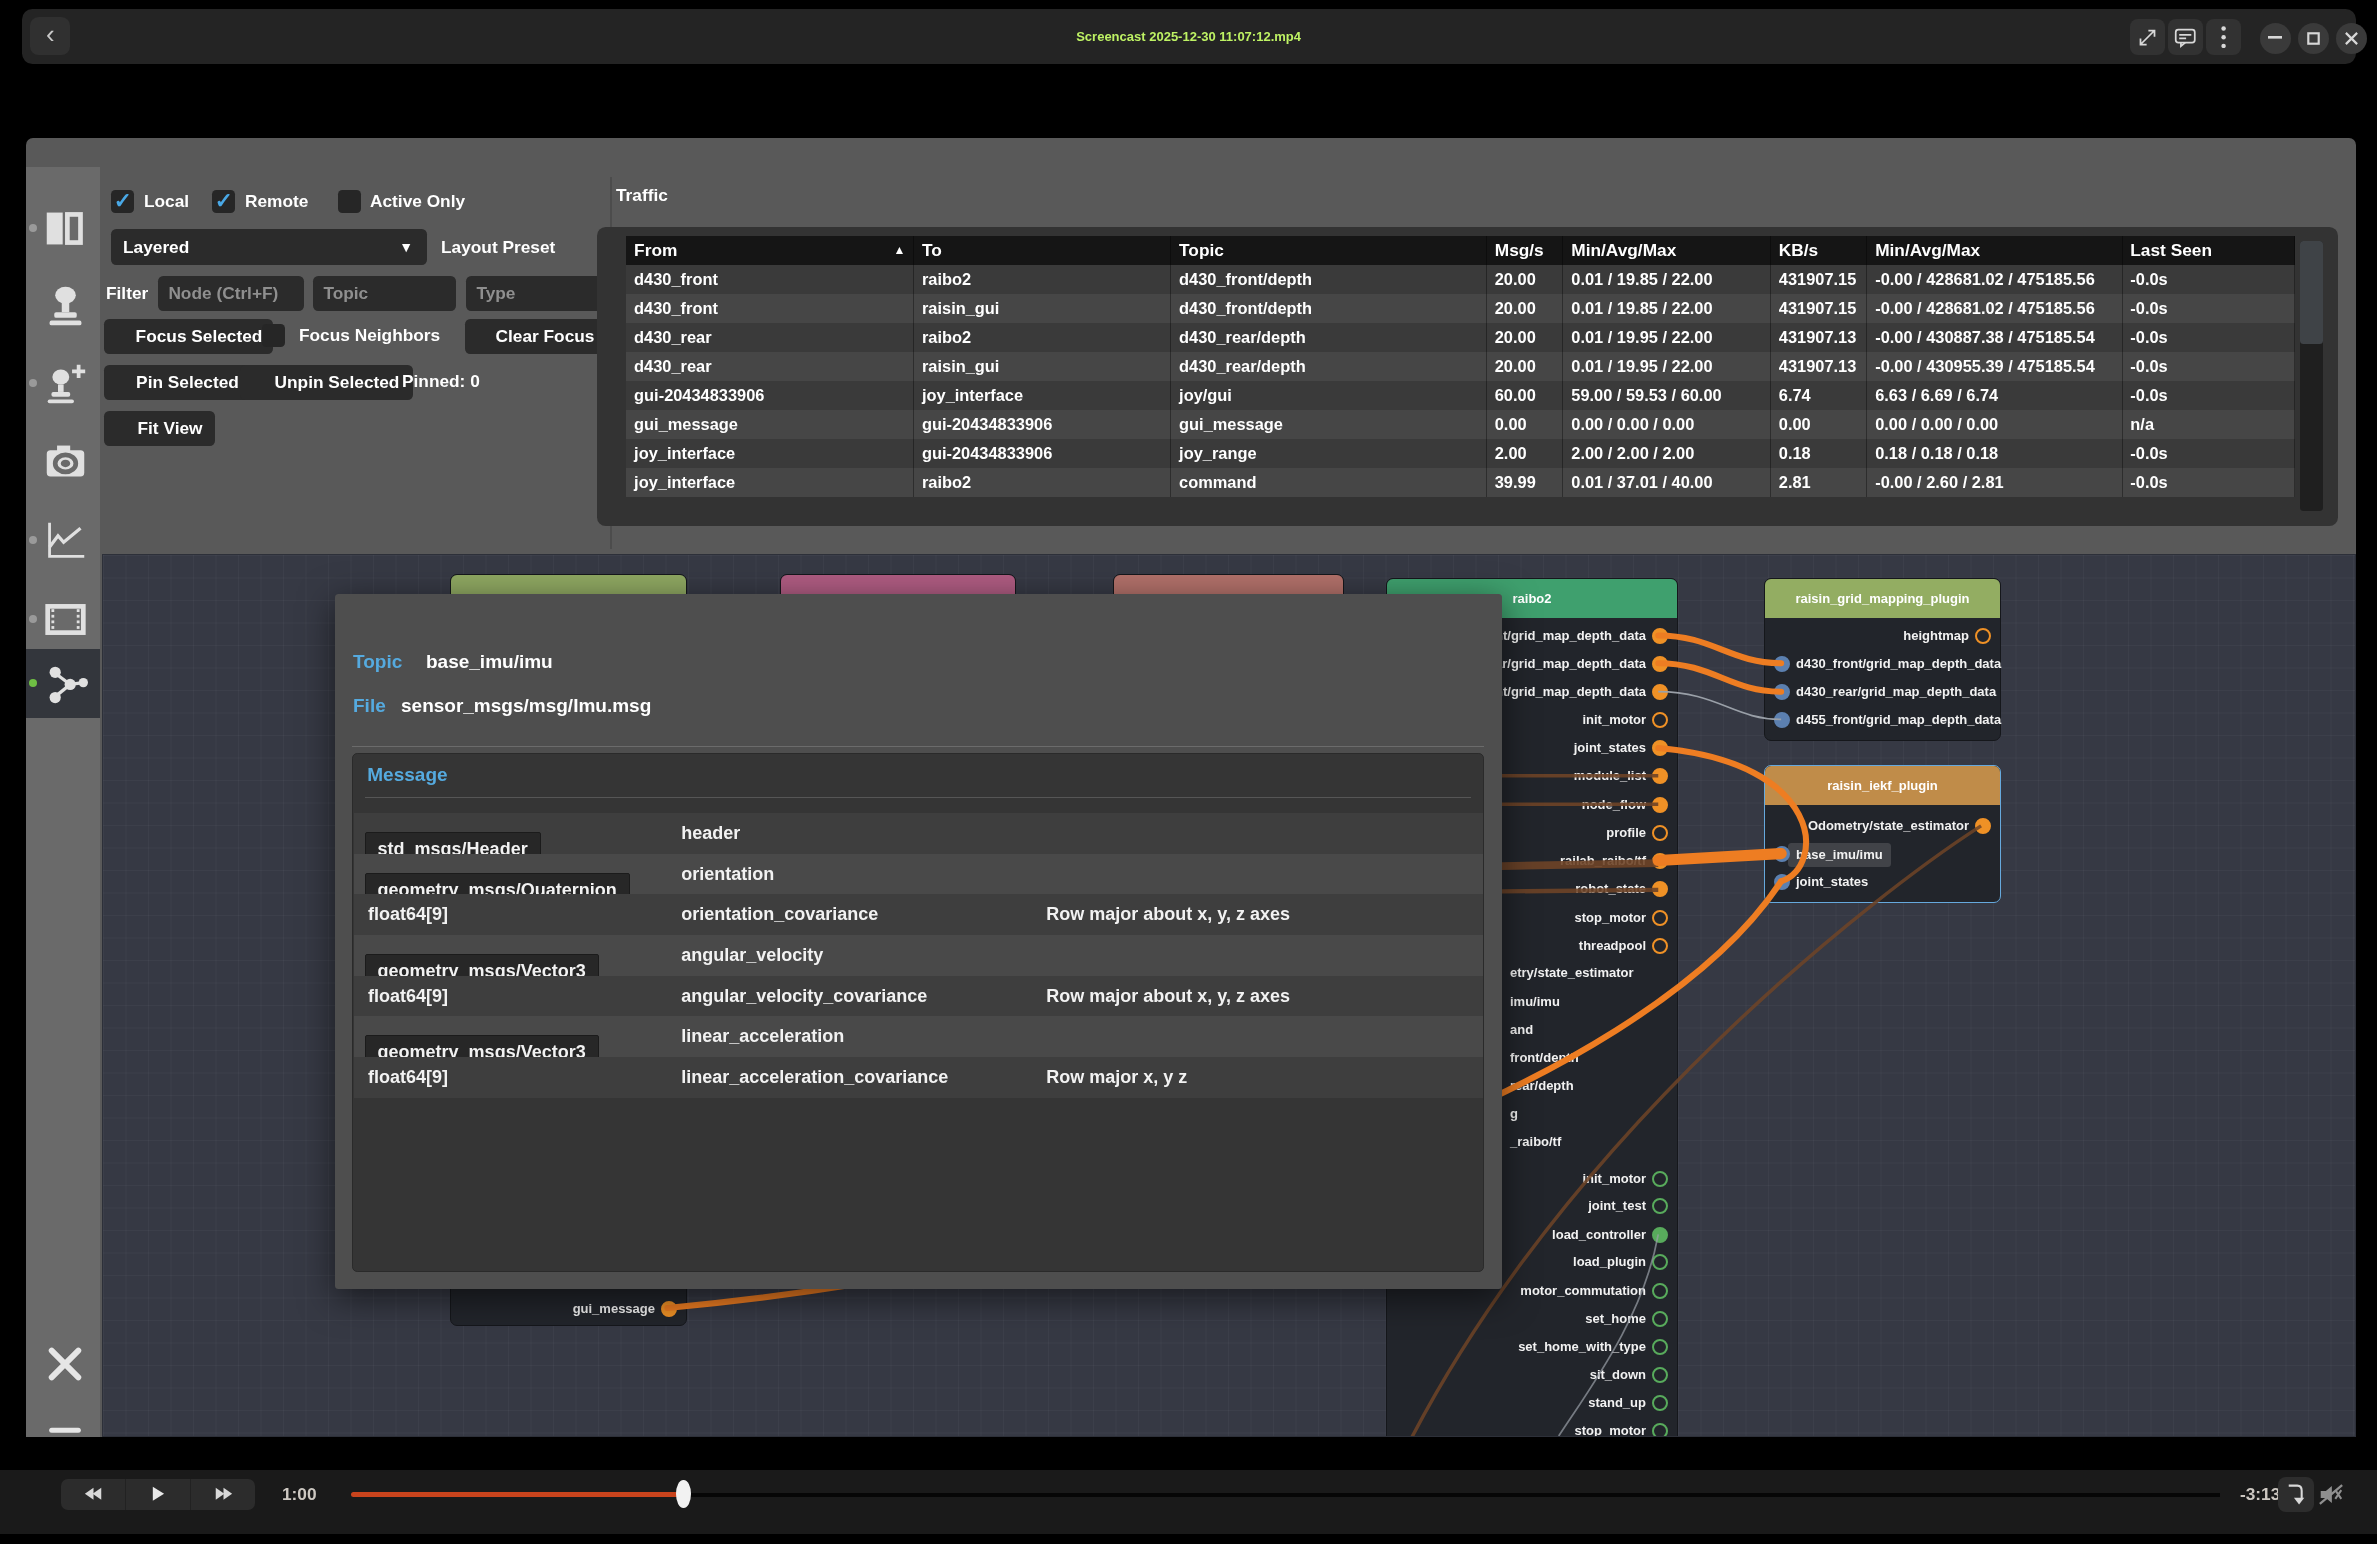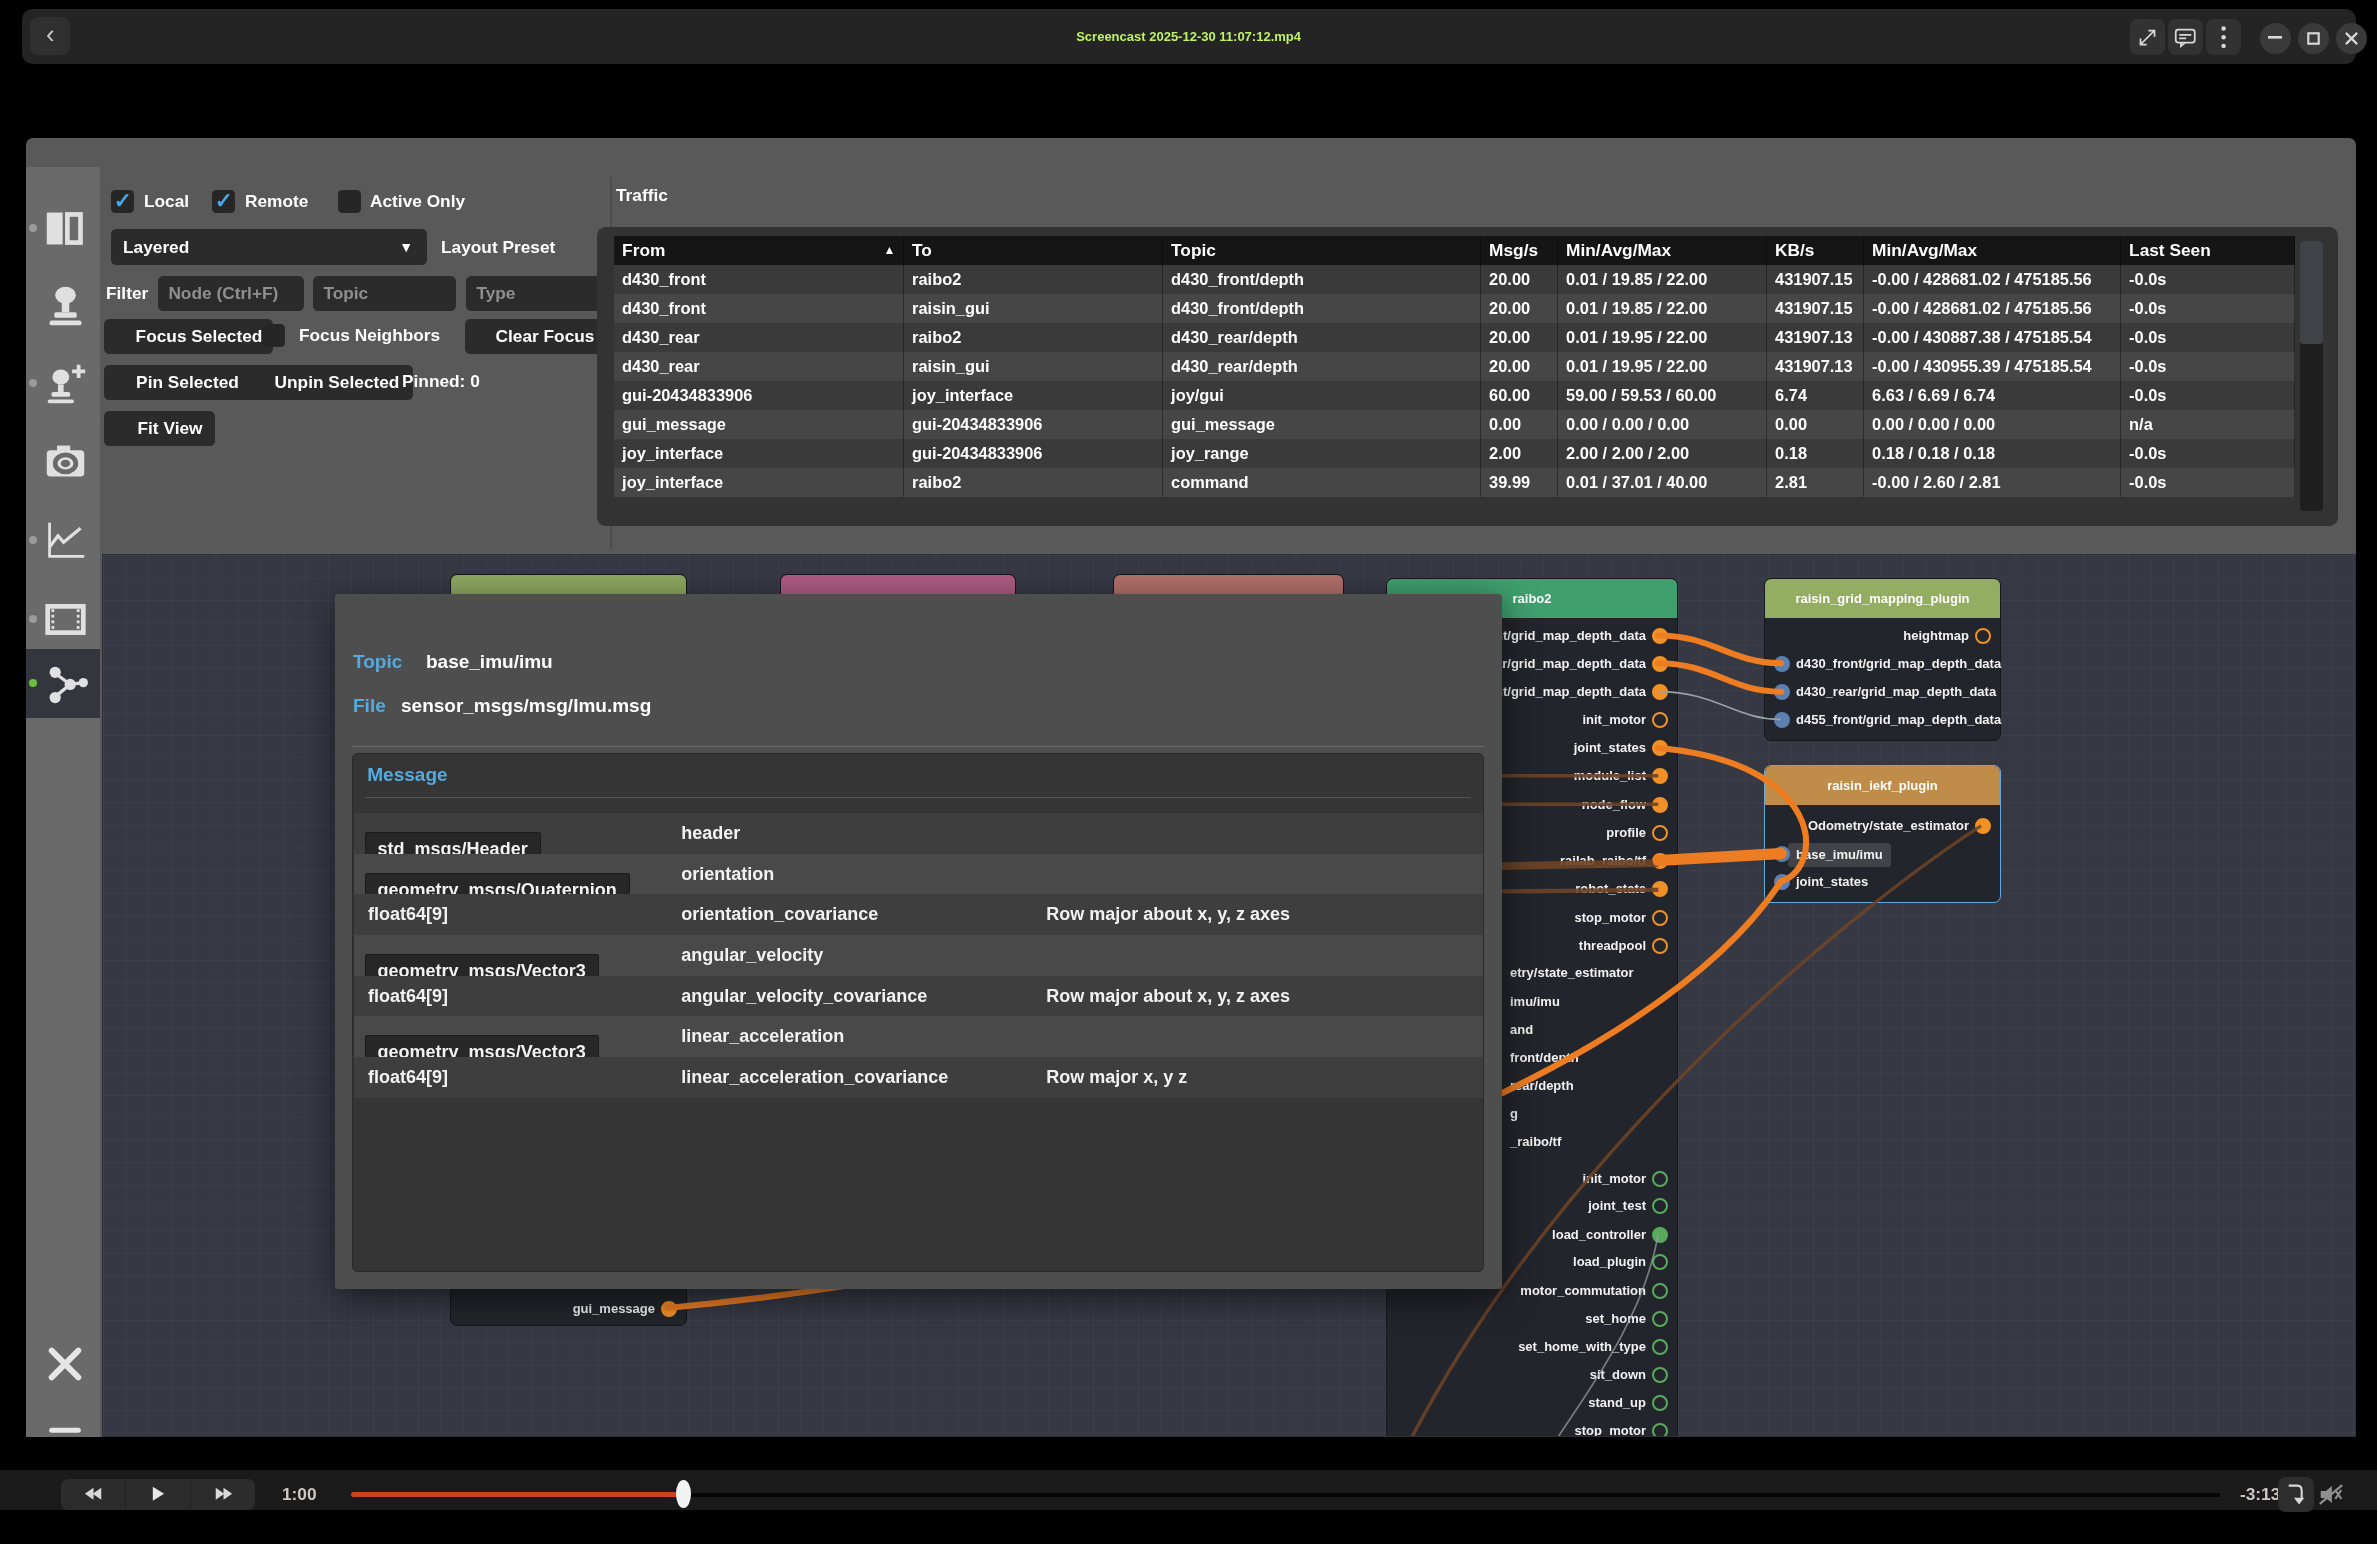--- a/index.html
+++ b/index.html
@@ -28,21 +28,21 @@
   .cb{width:23.4px;height:23.4px;background:#262626;border-radius:4.3px;color:#49a8e6;
     font-size:21.6px;font-weight:700;text-align:center;line-height:22.5px;}
   .tlabel{color:#fff;font-size:17.3px;font-weight:600;line-height:23.4px;}
   .ctrl{background:#2b2b2b;border-radius:5.2px;color:#fff;font-size:17.3px;font-weight:600;}
   .btn{display:flex;align-items:center;justify-content:center;padding-left:21px;}
   input.ctrl{border:none;outline:none;padding:0 10.4px;box-sizing:border-box;}
   input.ctrl::placeholder{color:#8f8f8f;font-weight:600;}
   
   #traffic-box{left:571px;top:89px;width:1741px;height:299px;background:#333;border-radius:8.7px;}
   #traffic-table{left:17.3px;top:8.7px;width:1681px;}
-  .t-row{display:flex;height:29px;line-height:29px;color:#fff;font-size:16.4px;font-weight:600;}
+  .t-row{display:flex;height:29px;line-height:29px;color:#fff;font-size:16.4px;font-weight:600;margin-left:12px;}
   .t-head{background:#151515;font-weight:700;font-size:17.3px;}
   .t-row.odd{background:#3a3a3a;}
   .t-row.even{background:#464646;}
   .t-cell{padding:0 7.8px;box-sizing:border-box;border-right:0.9px solid rgba(0,0,0,0.35);
     white-space:nowrap;overflow:hidden;display:flex;justify-content:space-between;}
   #tscroll-track{left:1703px;top:14px;width:23.4px;height:270px;background:#1f1f1f;border-radius:3.5px;}
   #tscroll-thumb{left:0;top:0;width:23.4px;height:103px;background:#3f4347;border-radius:3.5px;}
   
   #graph{left:76px;top:416px;width:2252px;height:881px;background:#363944;border:0.9px solid #2d3039;overflow:hidden;
     background-image:linear-gradient(rgba(255,255,255,0.03) 0.9px,transparent 0.9px),
@@ -71,21 +71,21 @@
   #msg-sep{left:12px;top:43px;width:1106px;height:0.9px;background:#565656;}
   .msg-row{position:absolute;left:0.9px;width:1129px;height:41px;display:flex;align-items:center;
     color:#f2f2f2;font-size:18px;font-weight:600;}
   .msg-row.darker{background:#3e3e3e;}
   .msg-row.lighter{background:#494949;}
   .msg-type{width:327px;padding-left:10.4px;box-sizing:border-box;flex:none;}
   .msg-name{width:365px;flex:none;}
   .type-btn{display:inline-block;background:#272727;border:0.9px solid #1b1b1b;border-radius:2px;
     padding:6px 12px;font-weight:700;margin-top:32px;}
   
-  #playerbar{left:0;top:1470px;width:2377px;height:40px;background:#1a1a1a;}
+  #playerbar{left:0;top:1470px;width:2377px;height:64px;background:#1a1a1a;}
   #transport{left:61px;top:8.7px;width:194px;height:31px;background:#2c2c2c;border-radius:7px;display:flex;}
   .tr-btn{width:64px;height:31px;display:flex;align-items:center;justify-content:center;border-right:0.9px solid #222;}
   .ptime{color:#cdc8c2;font-size:17.3px;font-weight:600;line-height:49px;}
   #prog-played{left:351px;top:21.6px;width:332px;height:5.2px;background:#c9441d;border-radius:2.6px;}
   #prog-rest{left:684px;top:22.5px;width:1536px;height:4.3px;background:#060606;}
   #prog-handle{left:676px;top:10.4px;width:14.7px;height:28px;background:#f2f2f2;border-radius:50%;}
   #loop-btn{left:2278px;top:7px;width:36px;height:35px;background:#2d2d2d;border-radius:7.8px;display:flex;align-items:center;justify-content:center;}
   svg{display:block;}
 </style>
 </head>

